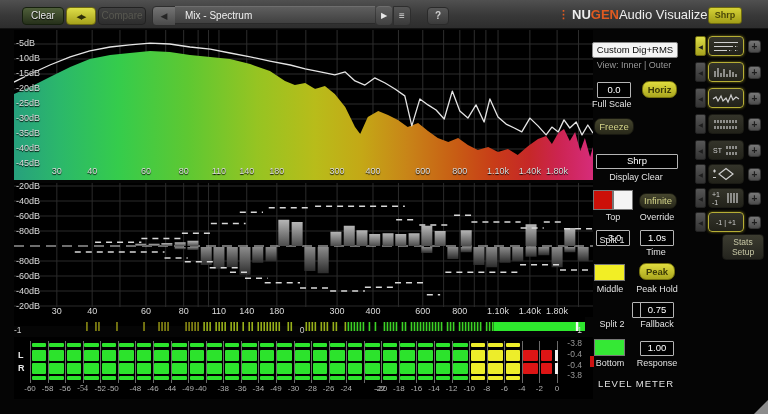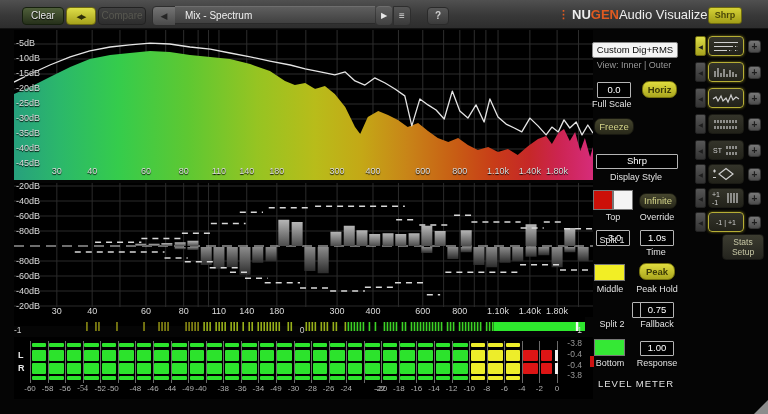--- a/index.html
+++ b/index.html
@@ -571,21 +571,21 @@
 
   <div>
     <div class="rp-white" style="left:592px;top:42px;width:84px;height:14px;">Custom Dig+RMS</div>
     <div class="rp-label" style="left:588px;top:61px;width:92px;color:#9a9a9a;">View: Inner | Outer</div>
     <div class="rp-input" style="left:597px;top:82px;width:32px;height:14px;">0.0</div>
     <div class="ybtn" style="left:642px;top:81px;width:33px;height:15px;line-height:15px;">Horiz</div>
     <div class="rp-label" style="left:592px;top:100px;width:42px;text-align:left;">Full Scale</div>
     <div class="dbtn" style="left:594px;top:118px;width:38px;height:15px;line-height:15px;">Freeze</div>
 
     <div class="rp-input" style="left:596px;top:154px;width:80px;height:13px;line-height:12px;">Shrp</div>
-    <div class="rp-label" style="left:588px;top:173px;width:96px;">Display Style</div>
+    <div class="rp-label" style="left:588px;top:173px;width:96px;">Display Clear</div>
 
     <div class="swatch" id="top-swatch-red" style="left: 593px; top: 190px; width: 20px; height: 20px; background: rgb(204, 16, 8);"></div>
     <div class="swatch" id="top-swatch-white" style="left: 613px; top: 190px; width: 20px; height: 20px; background: rgb(245, 245, 245);"></div>
     <div class="dbtn" style="left:639px;top:193px;width:36px;height:14px;line-height:14px;">Infinite</div>
     <div class="rp-label" style="left:593px;top:213px;width:40px;">Top</div>
     <div class="rp-label" style="left:634px;top:213px;width:46px;">Override</div>
 
     <div class="rp-input" style="left:596px;top:230px;width:32px;height:14px;">-3.0</div>
     <div class="rp-input" style="left:640px;top:230px;width:32px;height:14px;">1.0s</div>
     <div class="rp-label" style="left:592px;top:236px;width:40px;">Split 1</div>

